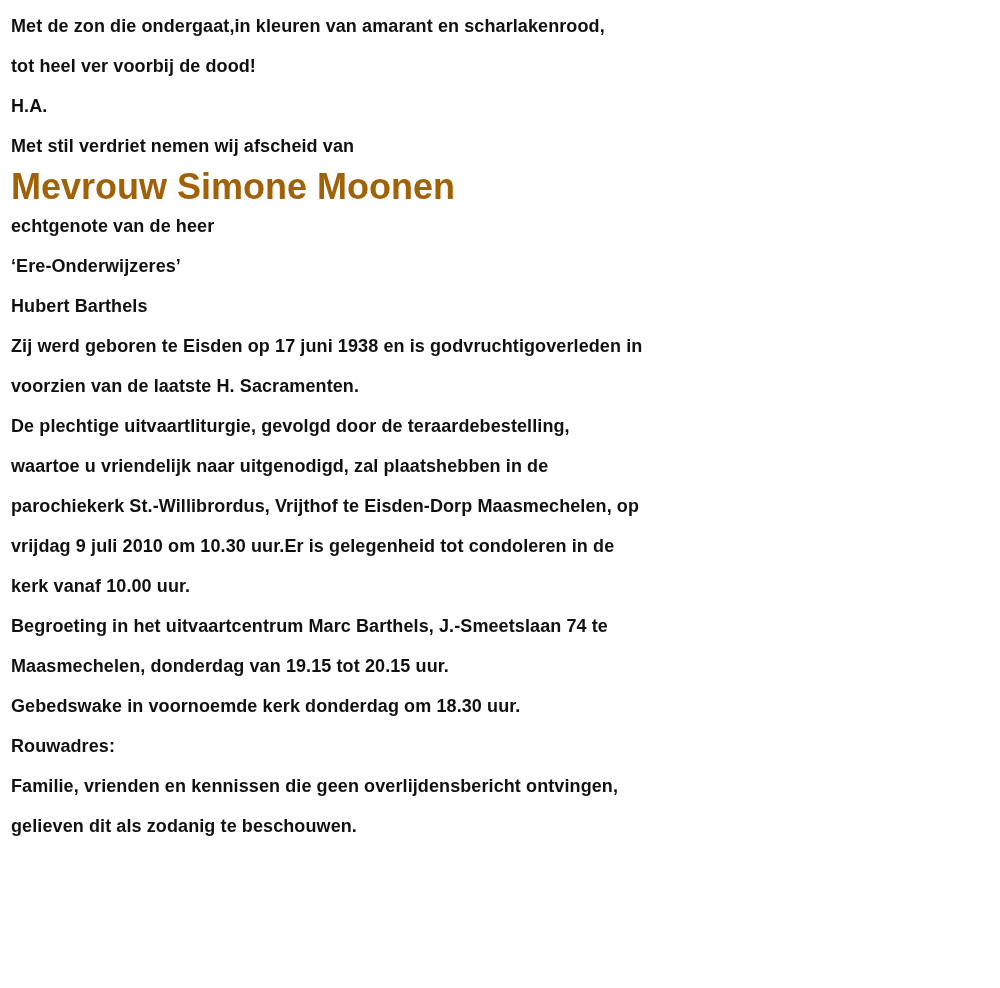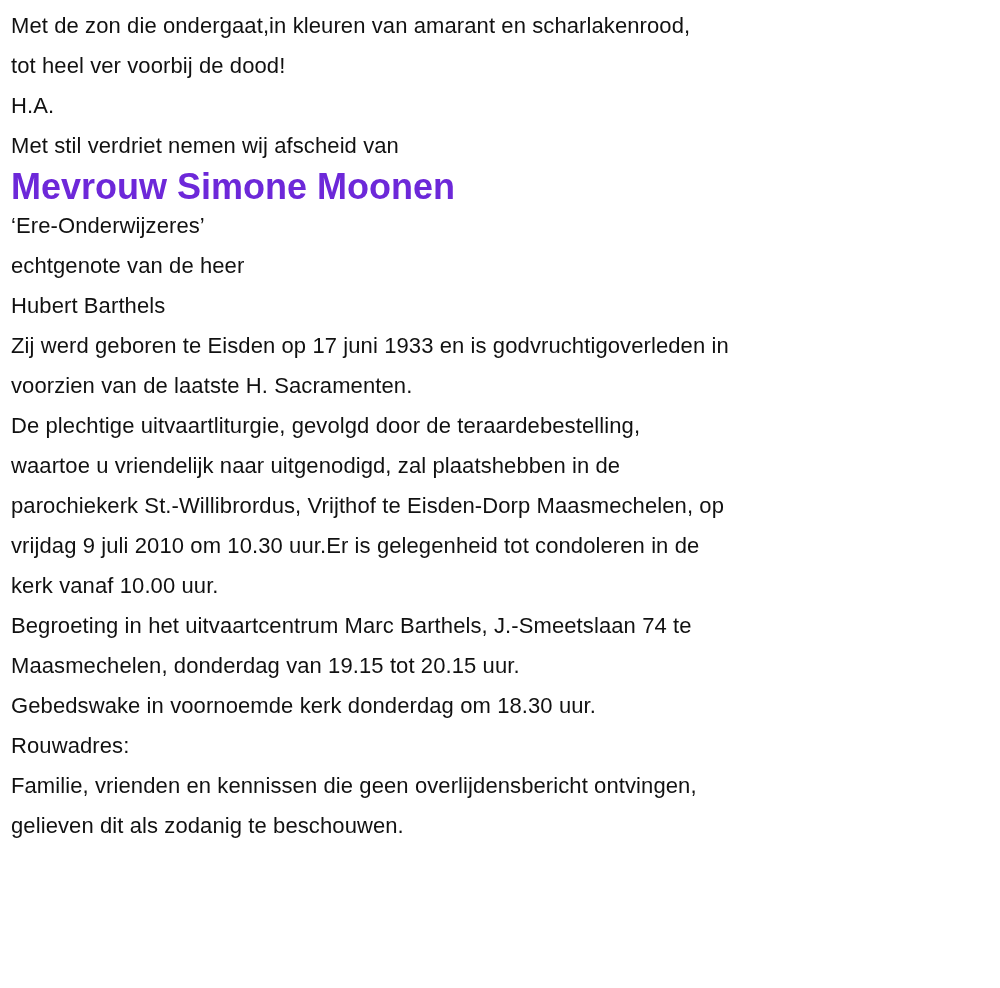--- a/index.html
+++ b/index.html
@@ -12,50 +12,51 @@
       height: 988px;
       overflow: hidden;
       font-family: "Liberation Sans", "DejaVu Sans", sans-serif;
       color: #111111;
     }
     .doc {
       position: relative;
       padding: 6px 0 0 11px;
     }
     .line {
-      font-size: 22px;
+      font-size: 18px;
       line-height: 40px;
       height: 40px;
       white-space: nowrap;
       letter-spacing: 0.1px;
+      font-weight: bold;
     }
     .title {
       font-size: 36px;
       font-weight: bold;
       line-height: 46px;
       height: 46px;
       margin-top: -2px;
       margin-bottom: -4px;
       white-space: nowrap;
-      color: #6d28d9;
+      color: #a16207;
     }
   </style>
 </head>
 <body>
 
 <div class="doc">
   <div class="line">Met de zon die ondergaat,in kleuren van amarant en scharlakenrood,</div>
   <div class="line">tot heel ver voorbij de dood!</div>
   <div class="line">H.A.</div>
   <div class="line">Met stil verdriet nemen wij afscheid van</div>
   <div class="title">Mevrouw Simone Moonen</div>
+  <div class="line">echtgenote van de heer</div>
   <div class="line">‘Ere-Onderwijzeres’</div>
-  <div class="line">echtgenote van de heer</div>
   <div class="line">Hubert Barthels</div>
-  <div class="line">Zij werd geboren te Eisden op 17 juni 1933 en is godvruchtigoverleden in</div>
+  <div class="line">Zij werd geboren te Eisden op 17 juni 1938 en is godvruchtigoverleden in</div>
   <div class="line">voorzien van de laatste H. Sacramenten.</div>
   <div class="line">De plechtige uitvaartliturgie, gevolgd door de teraardebestelling,</div>
   <div class="line">waartoe u vriendelijk naar uitgenodigd, zal plaatshebben in de</div>
   <div class="line">parochiekerk St.-Willibrordus, Vrijthof te Eisden-Dorp Maasmechelen, op</div>
   <div class="line">vrijdag 9 juli 2010 om 10.30 uur.Er is gelegenheid tot condoleren in de</div>
   <div class="line">kerk vanaf 10.00 uur.</div>
   <div class="line">Begroeting in het uitvaartcentrum Marc Barthels, J.-Smeetslaan 74 te</div>
   <div class="line">Maasmechelen, donderdag van 19.15 tot 20.15 uur.</div>
   <div class="line">Gebedswake in voornoemde kerk donderdag om 18.30 uur.</div>
   <div class="line">Rouwadres:</div>

